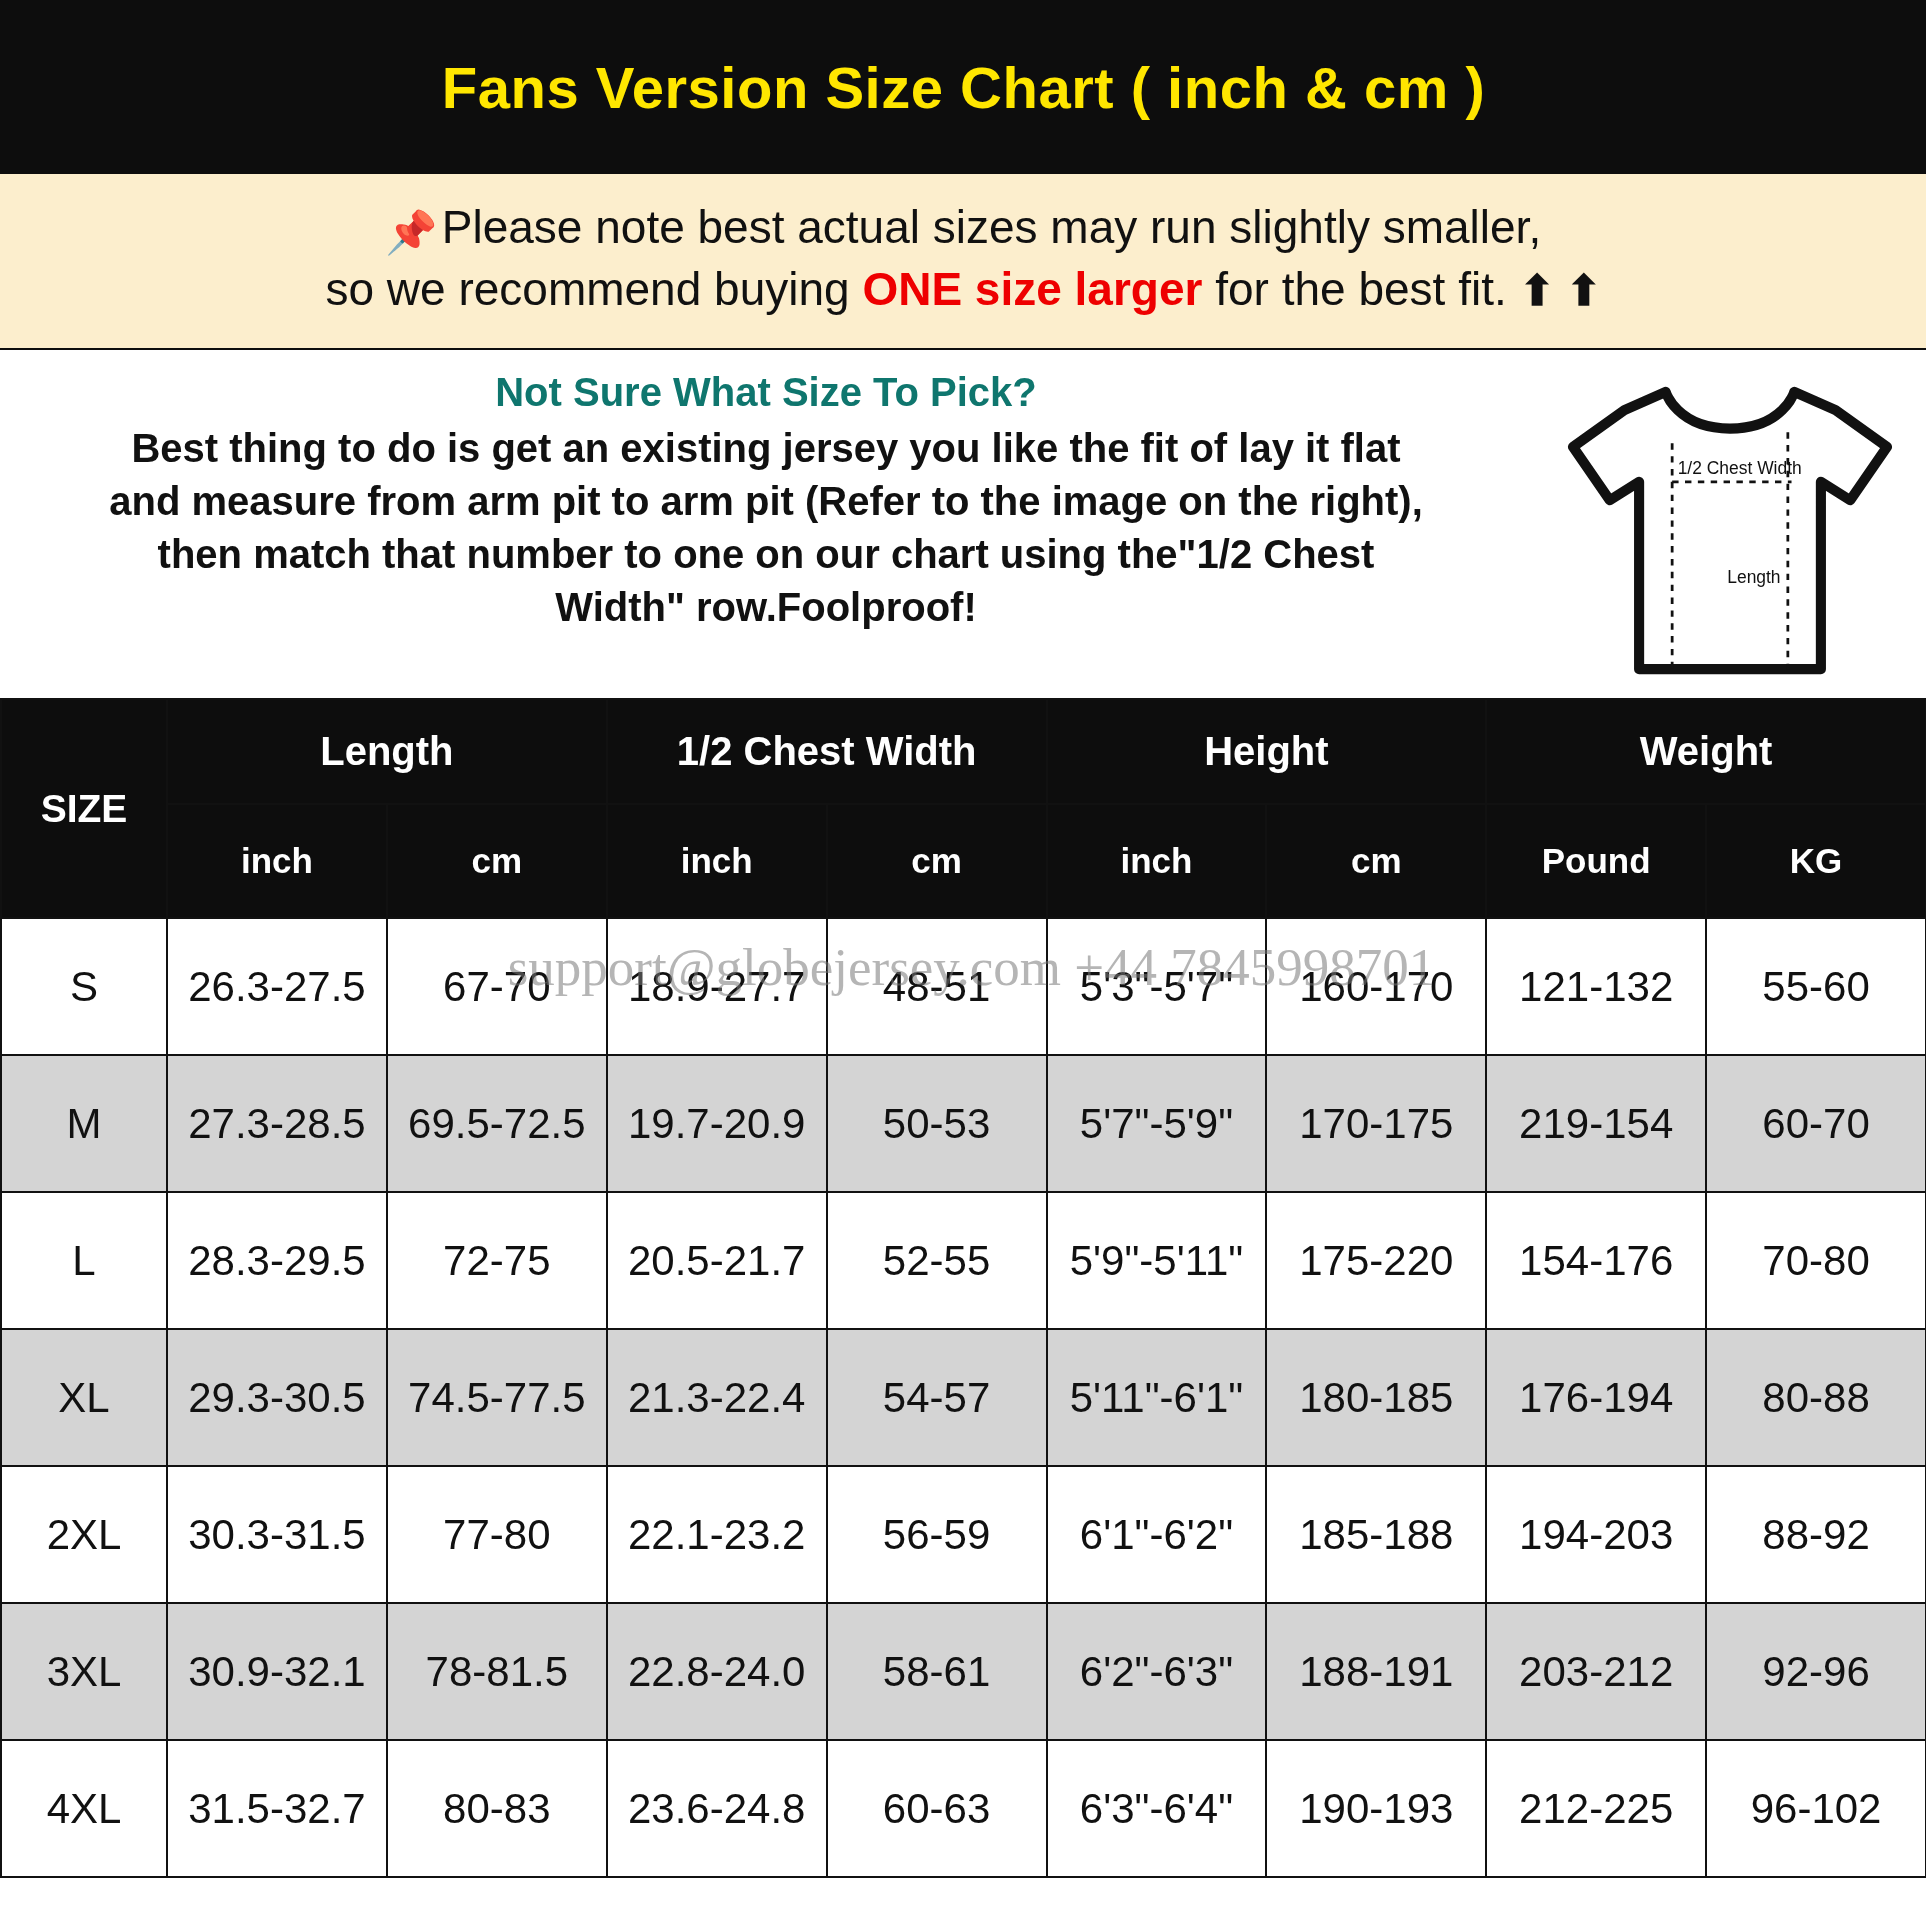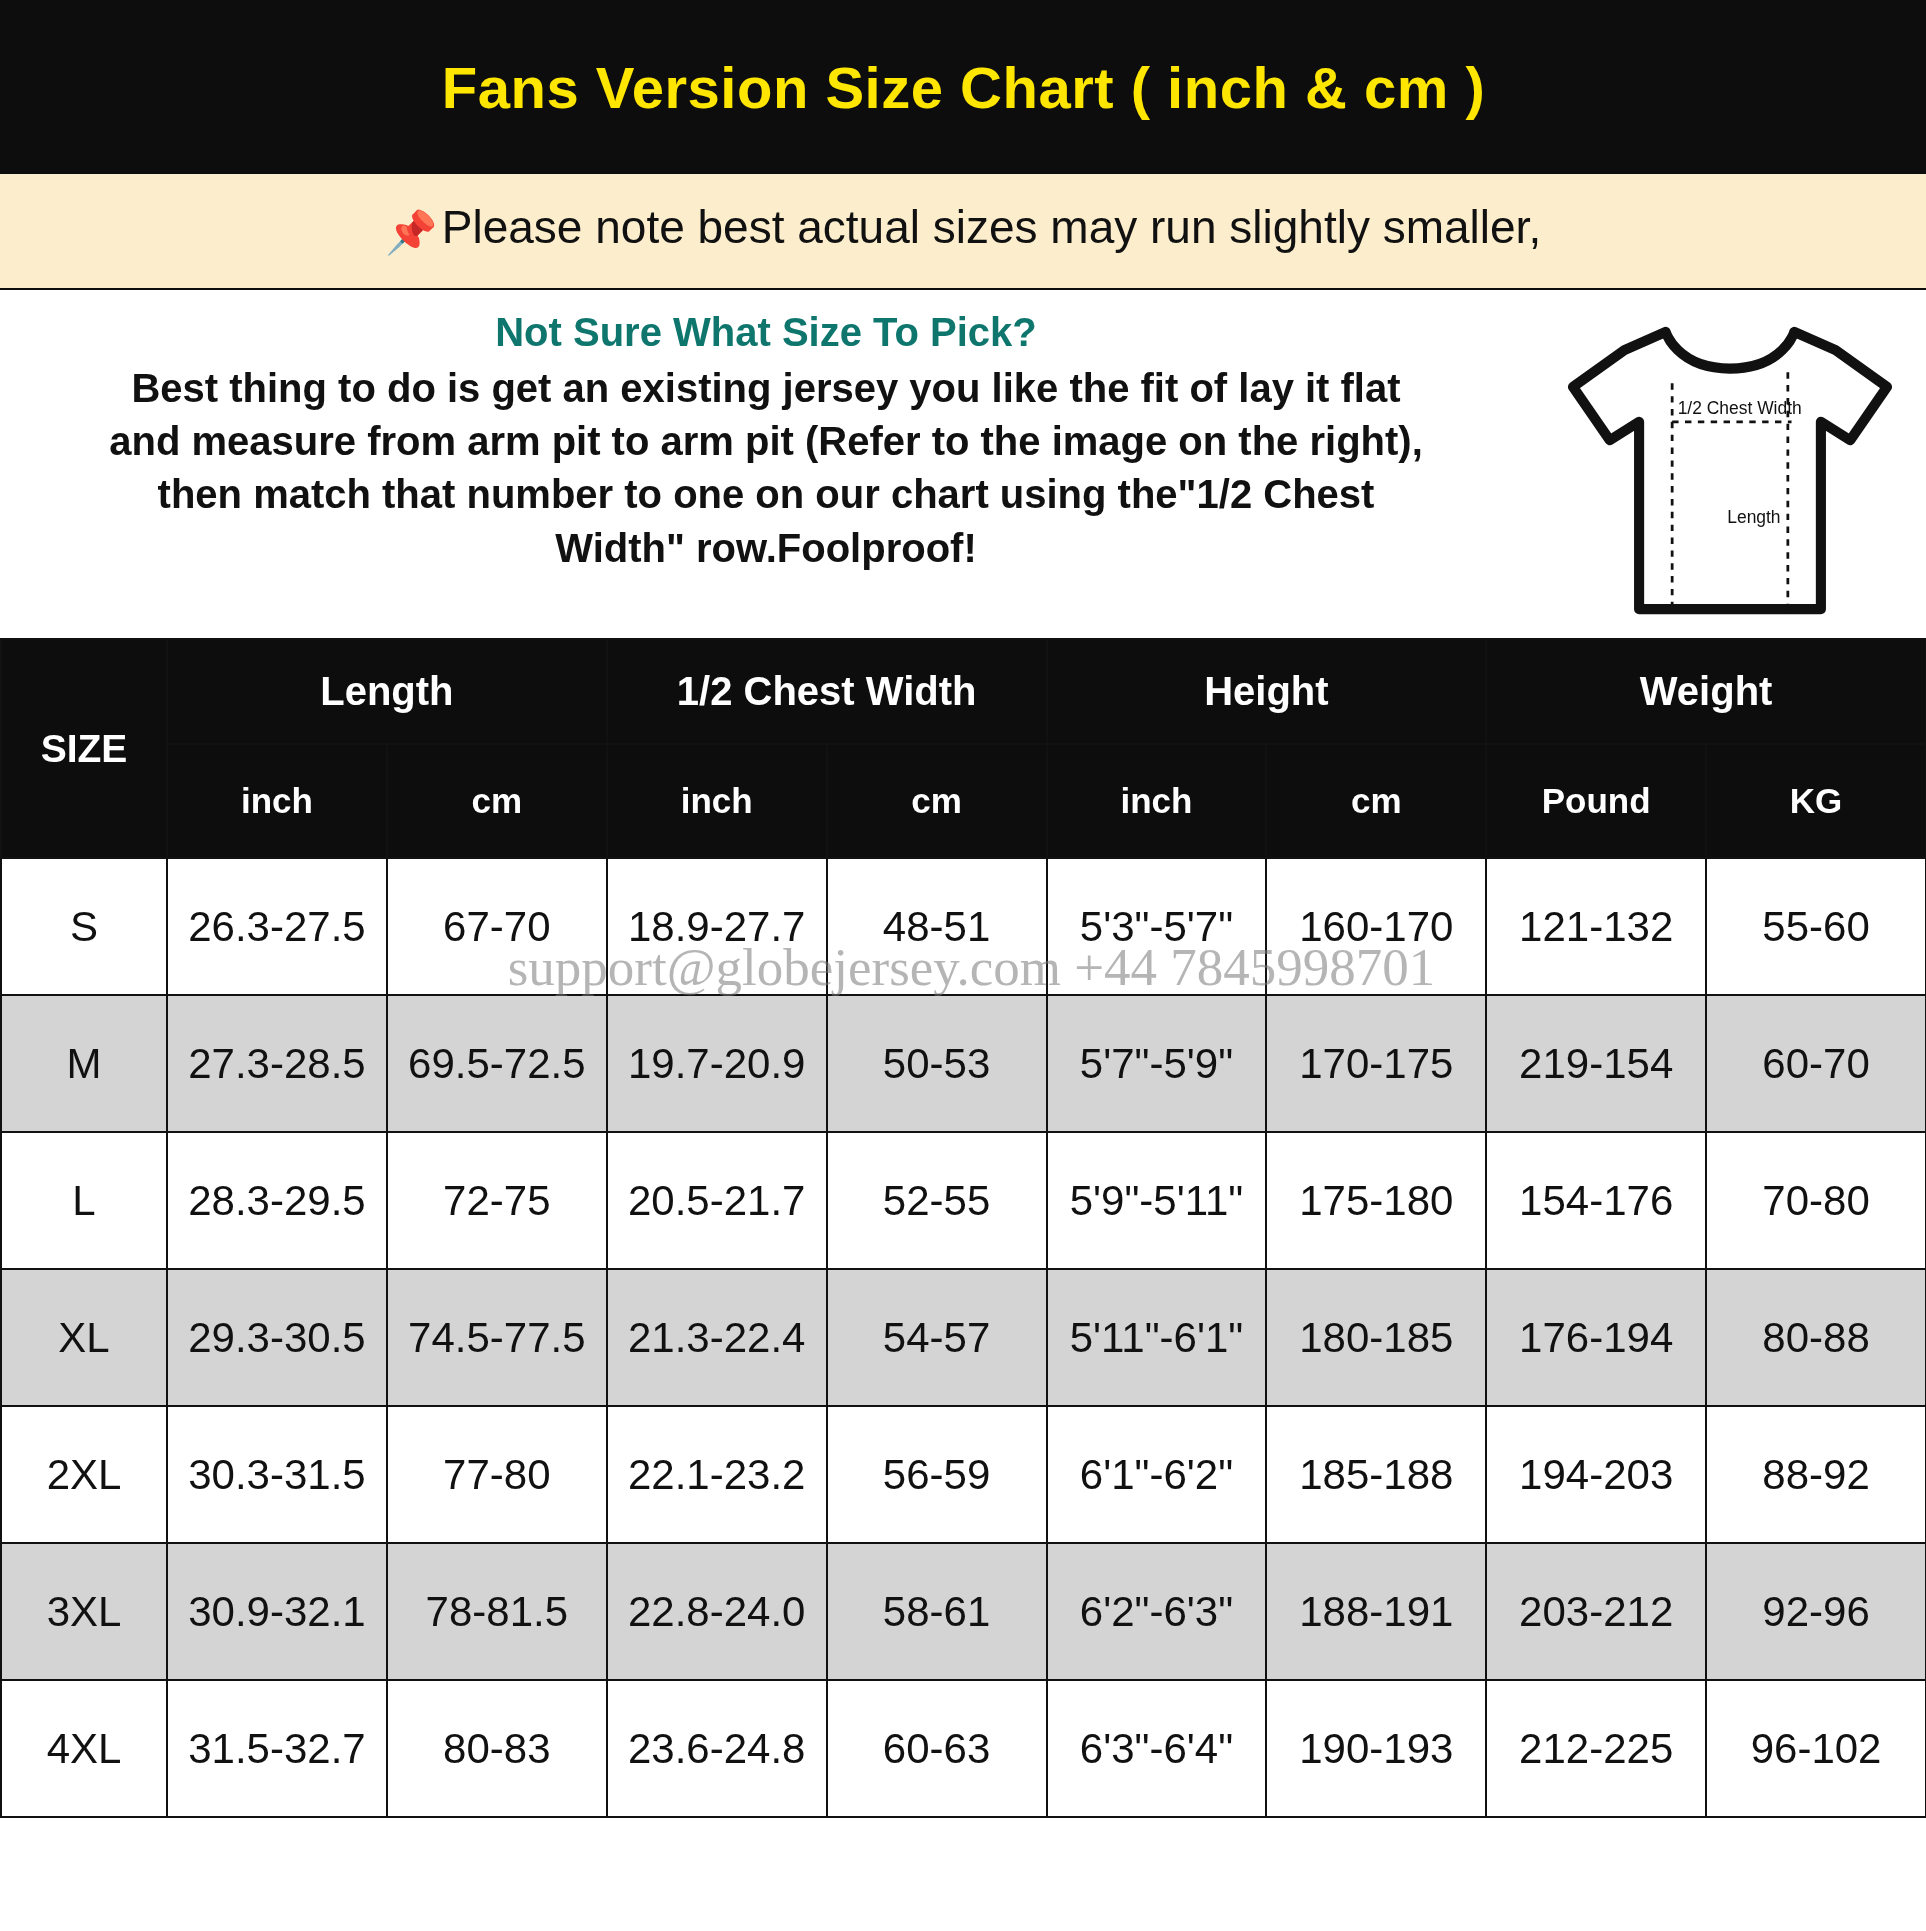--- a/index.html
+++ b/index.html
@@ -159,20 +159,23 @@
 
 <div class="page">
 
   <div class="title-bar">
     <div class="title-text">Fans Version Size Chart ( inch &amp; cm )</div>
   </div>
 
   <div class="note-band">
     <div class="note-line">
       <span class="pin-icon">📌</span><span>Please note best actual sizes may run slightly smaller,</span>
+    </div>
+    <div class="note-line">
+      <span>so we recommend buying </span><span class="hl-red">ONE size larger</span><span> for the best fit. </span><span class="arrow-up">⬆ ⬆</span>
     </div>
   </div>
 
   <div class="help-section">
     <div class="help-text">
       <div class="help-title">Not Sure What Size To Pick?</div>
       <div class="help-body">Best thing to do is get an existing jersey you like the fit of lay it flat</div>
       <div class="help-body">and measure from arm pit to arm pit (Refer to the image on the right),</div>
       <div class="help-body">then match that number to one on our chart using the"1/2 Chest</div>
       <div class="help-body">Width" row.Foolproof!</div>
@@ -232,21 +235,21 @@
         <td>219-154</td>
         <td>60-70</td>
       </tr>
       <tr>
         <td>L</td>
         <td>28.3-29.5</td>
         <td>72-75</td>
         <td>20.5-21.7</td>
         <td>52-55</td>
         <td>5'9"-5'11"</td>
-        <td>175-180</td>
+        <td>175-220</td>
         <td>154-176</td>
         <td>70-80</td>
       </tr>
       <tr class="alt">
         <td>XL</td>
         <td>29.3-30.5</td>
         <td>74.5-77.5</td>
         <td>21.3-22.4</td>
         <td>54-57</td>
         <td>5'11"-6'1"</td>

